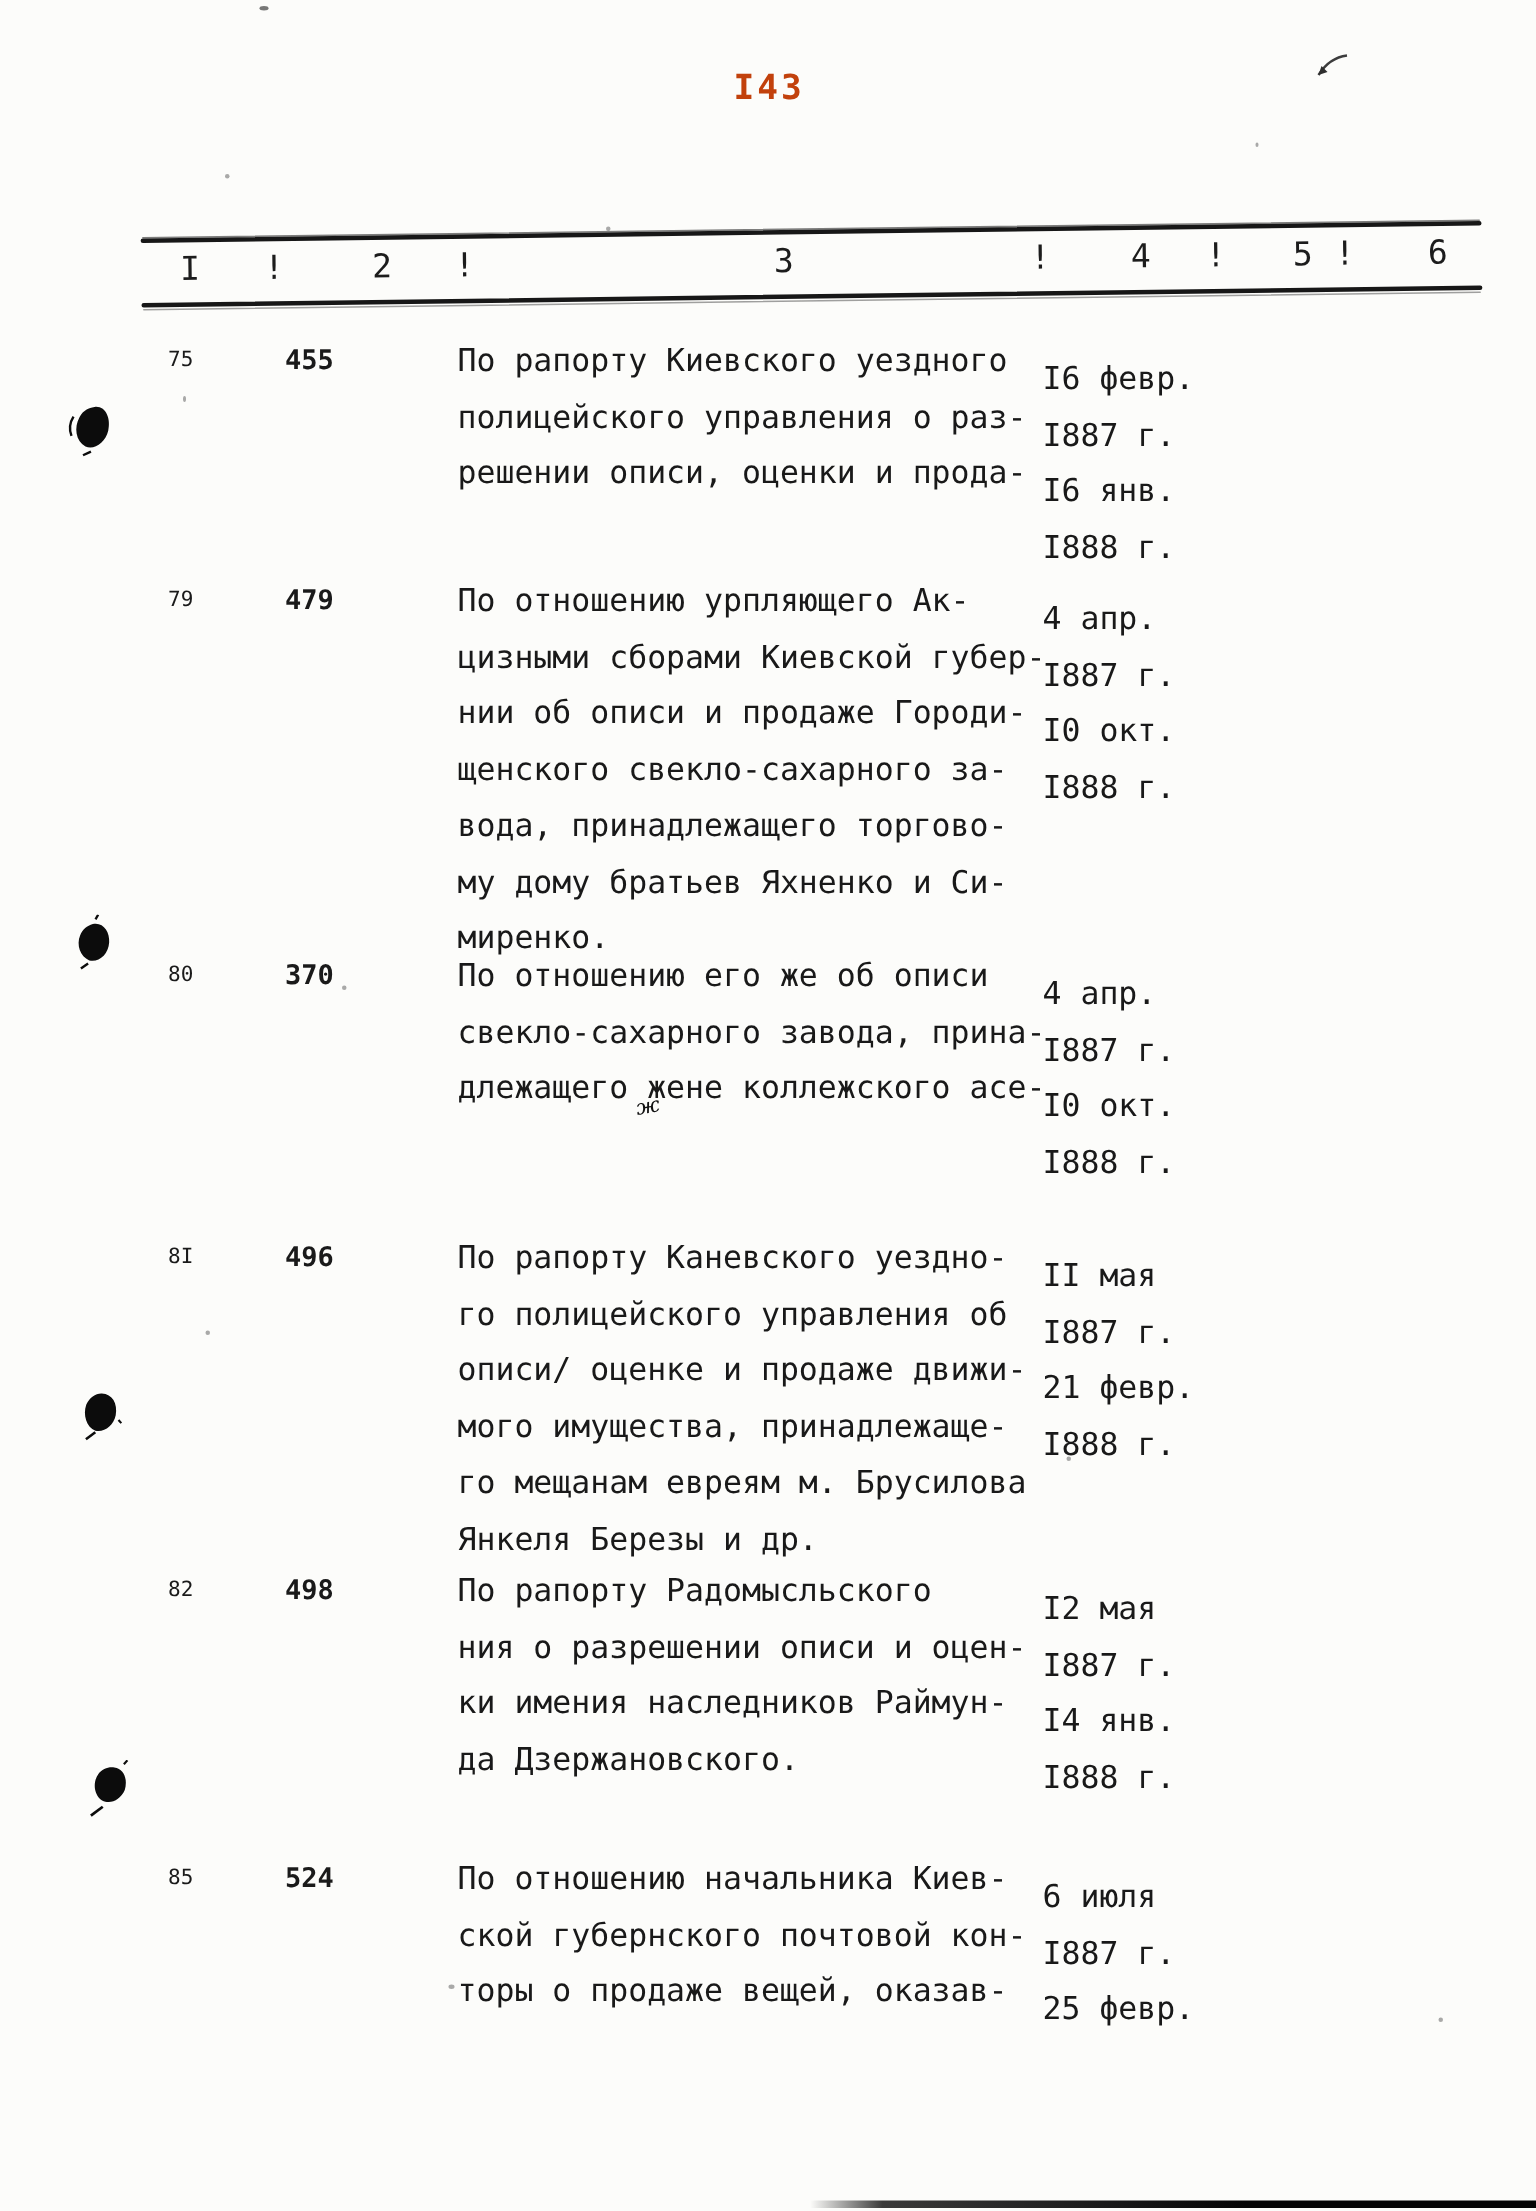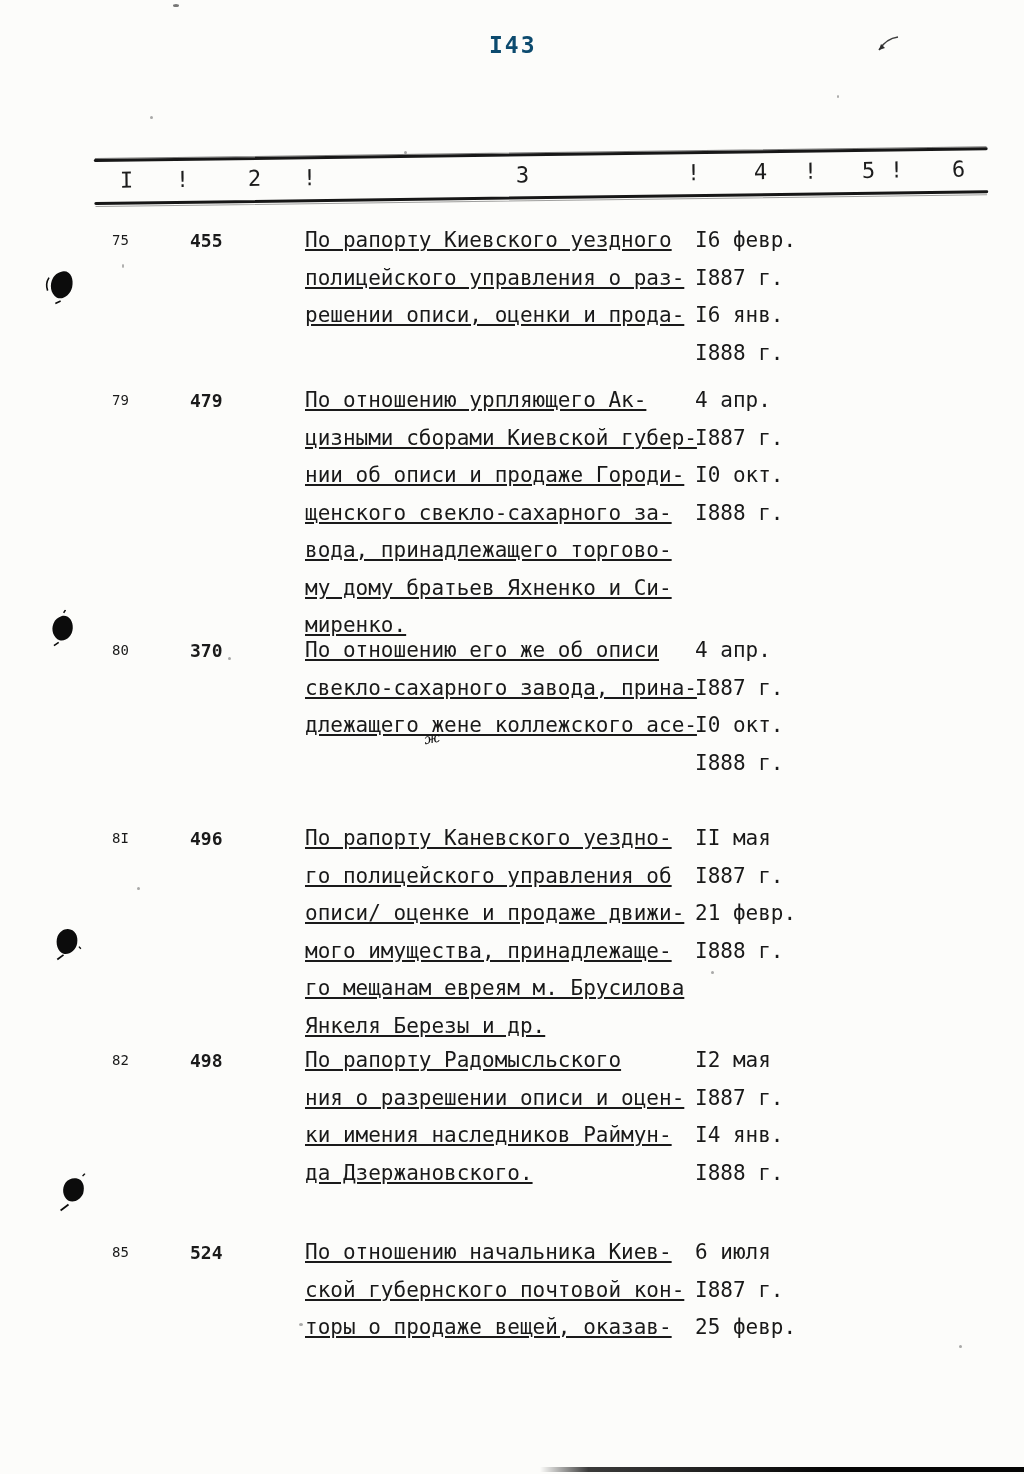--- a/index.html
+++ b/index.html
@@ -3,38 +3,38 @@
 <meta charset="utf-8">
 <style>
   html,body{margin:0;padding:0;background:#e8e8e6;}
   .page{
     position:relative;width:1024px;height:1474px;overflow:hidden;
     background:#fcfcfa;
     font-family:"DejaVu Sans Mono","Liberation Mono",monospace;
     color:#1a1a1a;
   }
   .pageno{
-    position:absolute;left:489px;top:32px;
-    font-size:23px;letter-spacing:2px;font-weight:bold;color:#0c4a6e;
+    position:absolute;left:489px;top:46px;
+    font-size:23px;letter-spacing:2px;font-weight:bold;color:#c2410c;
   }
   
   .hdr{
     position:absolute;left:94px;top:146px;width:894px;height:66px;
     transform:rotate(-0.75deg);transform-origin:0 50%;
   }
   .rule{position:absolute;left:0;width:100%;height:3px;background:#171717;border-radius:2px;}
   .rule.t{top:13px;box-shadow:0 -2px 0 -1px rgba(20,20,20,.55);}
   .rule.b{top:56px;box-shadow:0 3px 0 -1px rgba(20,20,20,.4);}
   .hcell{position:absolute;top:20px;font-size:22px;line-height:30px;color:#1c1c1c;}
   
   .entry{position:absolute;left:0;width:1024px;}
   .c1{position:absolute;left:112px;top:0;font-size:14px;line-height:37.5px;}
   .c2{position:absolute;left:190px;top:0;font-size:18px;line-height:37.5px;font-weight:bold;}
-  .c3{position:absolute;left:305px;top:0;width:400px;text-decoration:underline;}
-  .c4{position:absolute;left:695px;top:0;width:120px;}
+  .c3{position:absolute;left:305px;top:0;width:400px;}
+  .c4{position:absolute;left:695px;top:12px;width:120px;}
   .ln{height:37.5px;line-height:37.5px;font-size:21px;white-space:nowrap;color:#191919;}
   .corr{
     position:absolute;left:424px;top:98px;font-size:14px;
     font-family:"DejaVu Serif","Liberation Serif",serif;font-style:italic;
     transform:rotate(-10deg);color:#111;
   }
   
   .blob{position:absolute;width:34px;height:44px;}
   
   .pen{position:absolute;left:876px;top:34px;width:26px;height:22px;}

